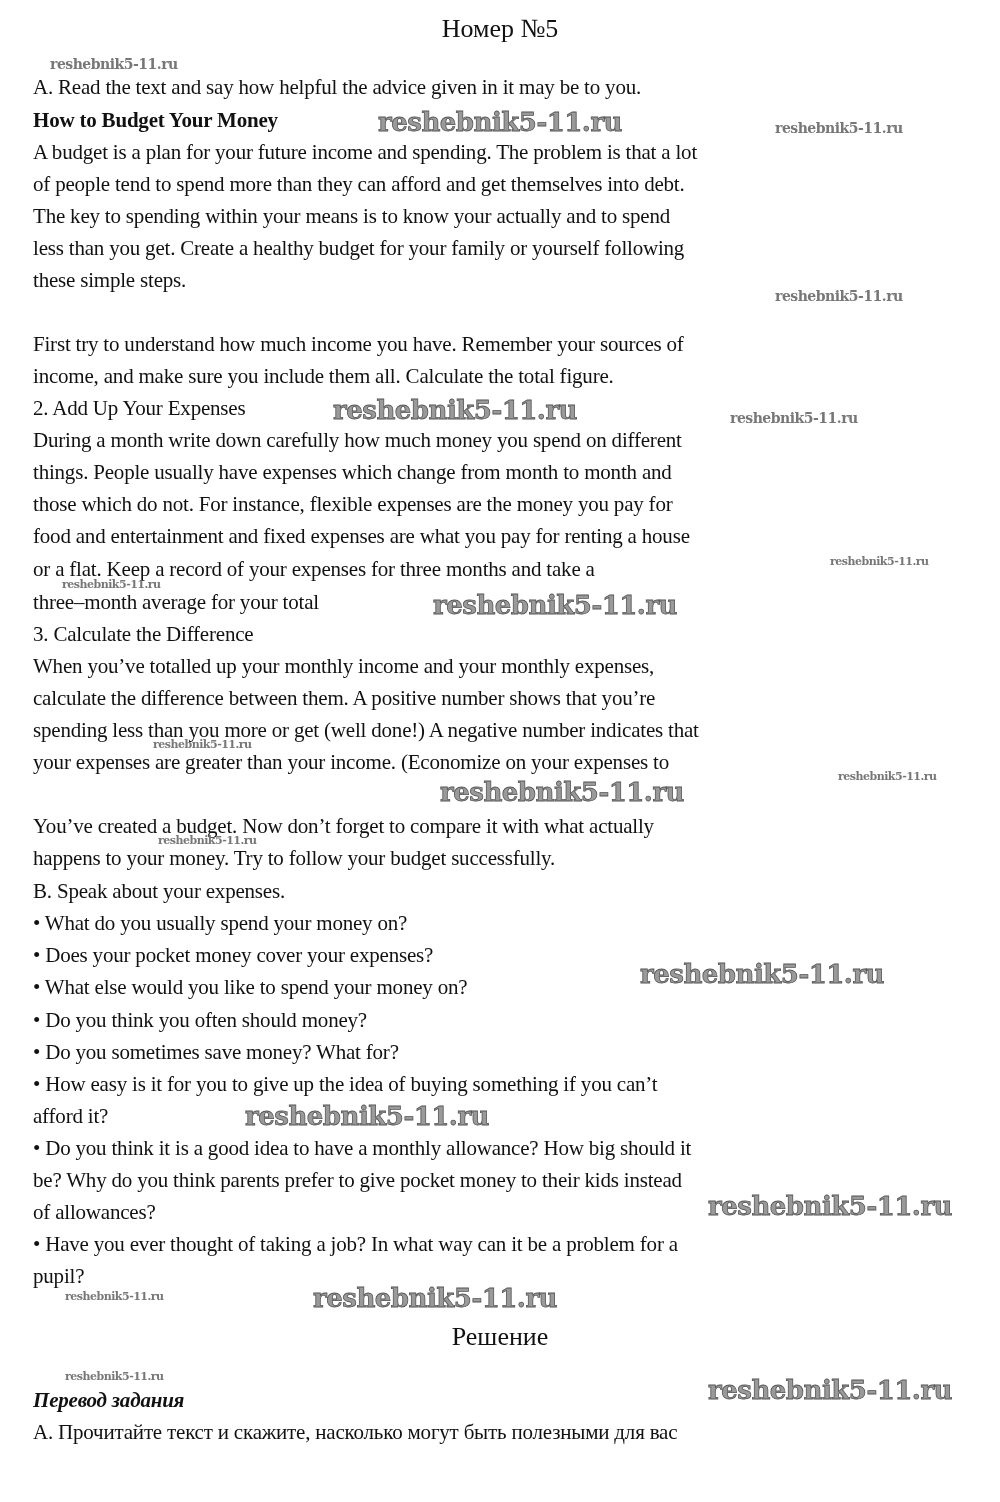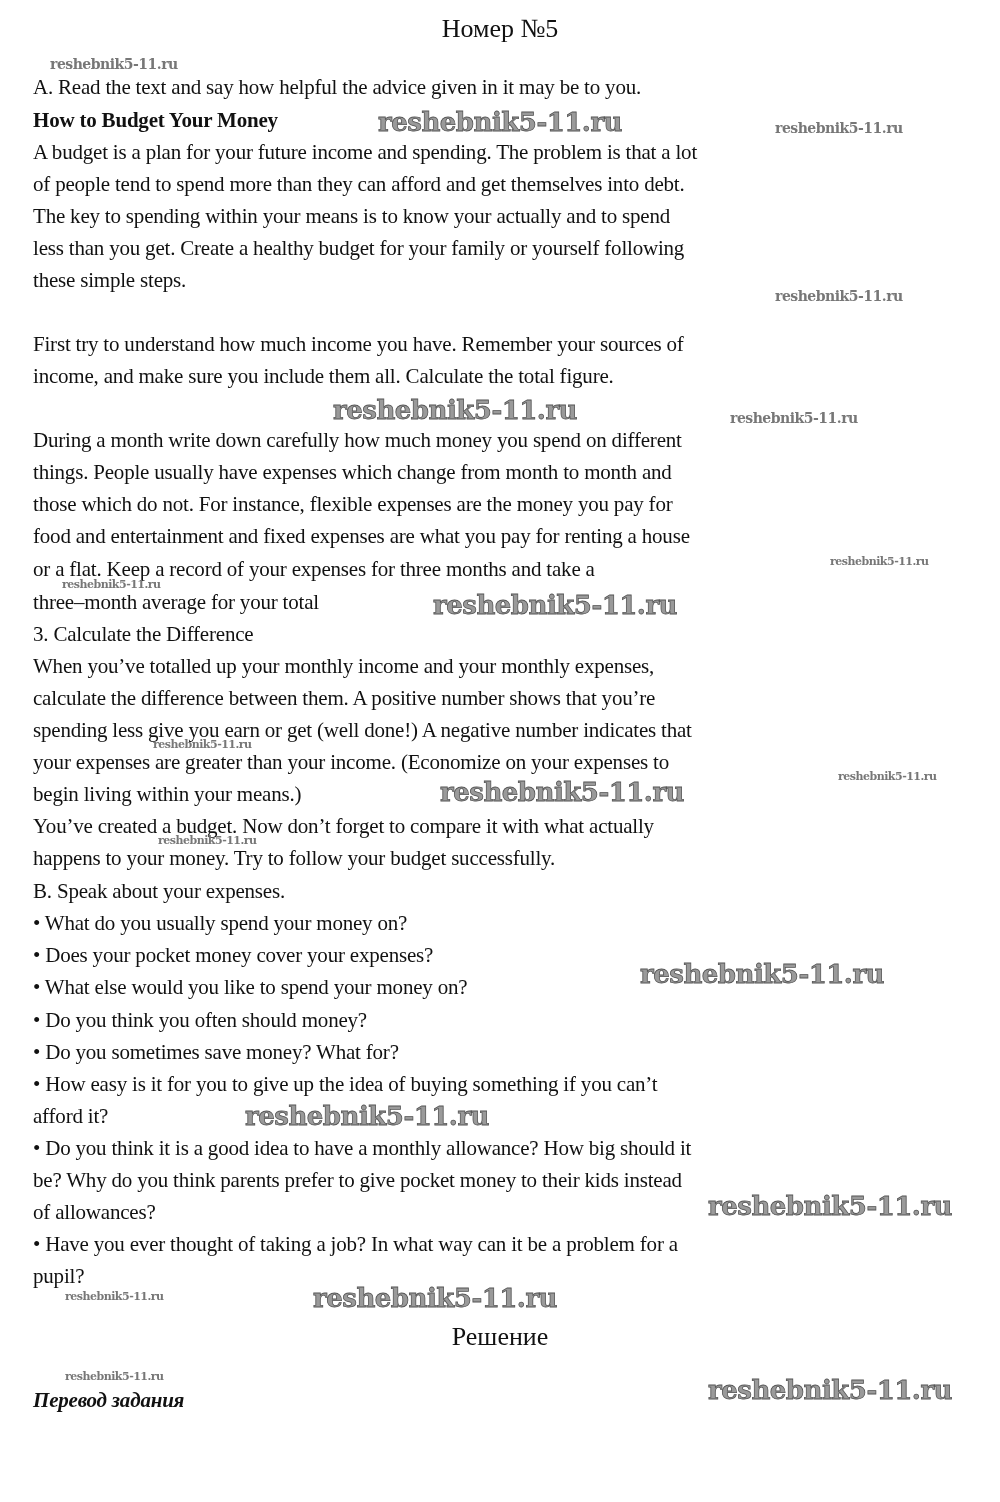--- a/index.html
+++ b/index.html
@@ -22,50 +22,51 @@
 
   <div class="ln" style="top:71px">A. Read the text and say how helpful the advice given in it may be to you.</div>
   <div class="ln bold" style="top:104px">How to Budget Your Money</div>
   <div class="ln" style="top:136px">A budget is a plan for your future income and spending. The problem is that a lot</div>
   <div class="ln" style="top:168px">of people tend to spend more than they can afford and get themselves into debt.</div>
   <div class="ln" style="top:200px">The key to spending within your means is to know your actually and to spend</div>
   <div class="ln" style="top:232px">less than you get. Create a healthy budget for your family or yourself following</div>
   <div class="ln" style="top:264px">these simple steps.</div>
   <div class="ln" style="top:328px">First try to understand how much income you have. Remember your sources of</div>
   <div class="ln" style="top:360px">income, and make sure you include them all. Calculate the total figure.</div>
+  <div class="ln" style="top:392px">2. Add Up Your Expenses</div>
   <div class="ln" style="top:424px">During a month write down carefully how much money you spend on different</div>
   <div class="ln" style="top:456px">things. People usually have expenses which change from month to month and</div>
   <div class="ln" style="top:488px">those which do not. For instance, flexible expenses are the money you pay for</div>
   <div class="ln" style="top:520px">food and entertainment and fixed expenses are what you pay for renting a house</div>
   <div class="ln" style="top:553px">or a flat. Keep a record of your expenses for three months and take a</div>
   <div class="ln" style="top:586px">three–month average for your total</div>
   <div class="ln" style="top:618px">3. Calculate the Difference</div>
   <div class="ln" style="top:682px">calculate the difference between them. A positive number shows that you’re</div>
   <div class="ln" style="top:650px">When you’ve totalled up your monthly income and your monthly expenses,</div>
-  <div class="ln" style="top:714px">spending less give you earn or get (well done!) A negative number indicates that</div>
+  <div class="ln" style="top:714px">spending less than you more or get (well done!) A negative number indicates that</div>
   <div class="ln" style="top:746px">your expenses are greater than your income. (Economize on your expenses to</div>
-  <div class="ln" style="top:778px">begin living within your means.)</div>
   <div class="ln" style="top:810px">You’ve created a budget. Now don’t forget to compare it with what actually</div>
   <div class="ln" style="top:842px">happens to your money. Try to follow your budget successfully.</div>
   <div class="ln" style="top:875px">B. Speak about your expenses.</div>
   <div class="ln" style="top:907px">• What do you usually spend your money on?</div>
   <div class="ln" style="top:939px">• Does your pocket money cover your expenses?</div>
   <div class="ln" style="top:971px">• What else would you like to spend your money on?</div>
   <div class="ln" style="top:1004px">• Do you think you often should money?</div>
   <div class="ln" style="top:1036px">• Do you sometimes save money? What for?</div>
   <div class="ln" style="top:1068px">• How easy is it for you to give up the idea of buying something if you can’t</div>
   <div class="ln" style="top:1100px">afford it?</div>
   <div class="ln" style="top:1132px">• Do you think it is a good idea to have a monthly allowance? How big should it</div>
   <div class="ln" style="top:1164px">be? Why do you think parents prefer to give pocket money to their kids instead</div>
   <div class="ln" style="top:1196px">of allowances?</div>
   <div class="ln" style="top:1228px">• Have you ever thought of taking a job? In what way can it be a problem for a</div>
   <div class="ln" style="top:1260px">pupil?</div>
 
   <div class="title" style="top:1322px">Решение</div>
   <div class="ln bolditalic" style="top:1384px">Перевод задания</div>
+  <div class="ln" style="top:1416px">А. Прочитайте текст и скажите, насколько могут быть полезными для вас</div>
 
   <div class="wm small" style="left:50px;top:56px">reshebnik5-11.ru</div>
   <div class="wm big" style="left:378px;top:107px">reshebnik5-11.ru</div>
   <div class="wm small" style="left:775px;top:120px">reshebnik5-11.ru</div>
   <div class="wm small" style="left:775px;top:288px">reshebnik5-11.ru</div>
   <div class="wm big" style="left:333px;top:395px">reshebnik5-11.ru</div>
   <div class="wm small" style="left:730px;top:410px">reshebnik5-11.ru</div>
   <div class="wm small" style="left:830px;top:555px;font-size:11px">reshebnik5-11.ru</div>
   <div class="wm small" style="left:62px;top:578px;font-size:11px">reshebnik5-11.ru</div>
   <div class="wm big" style="left:433px;top:590px">reshebnik5-11.ru</div>

